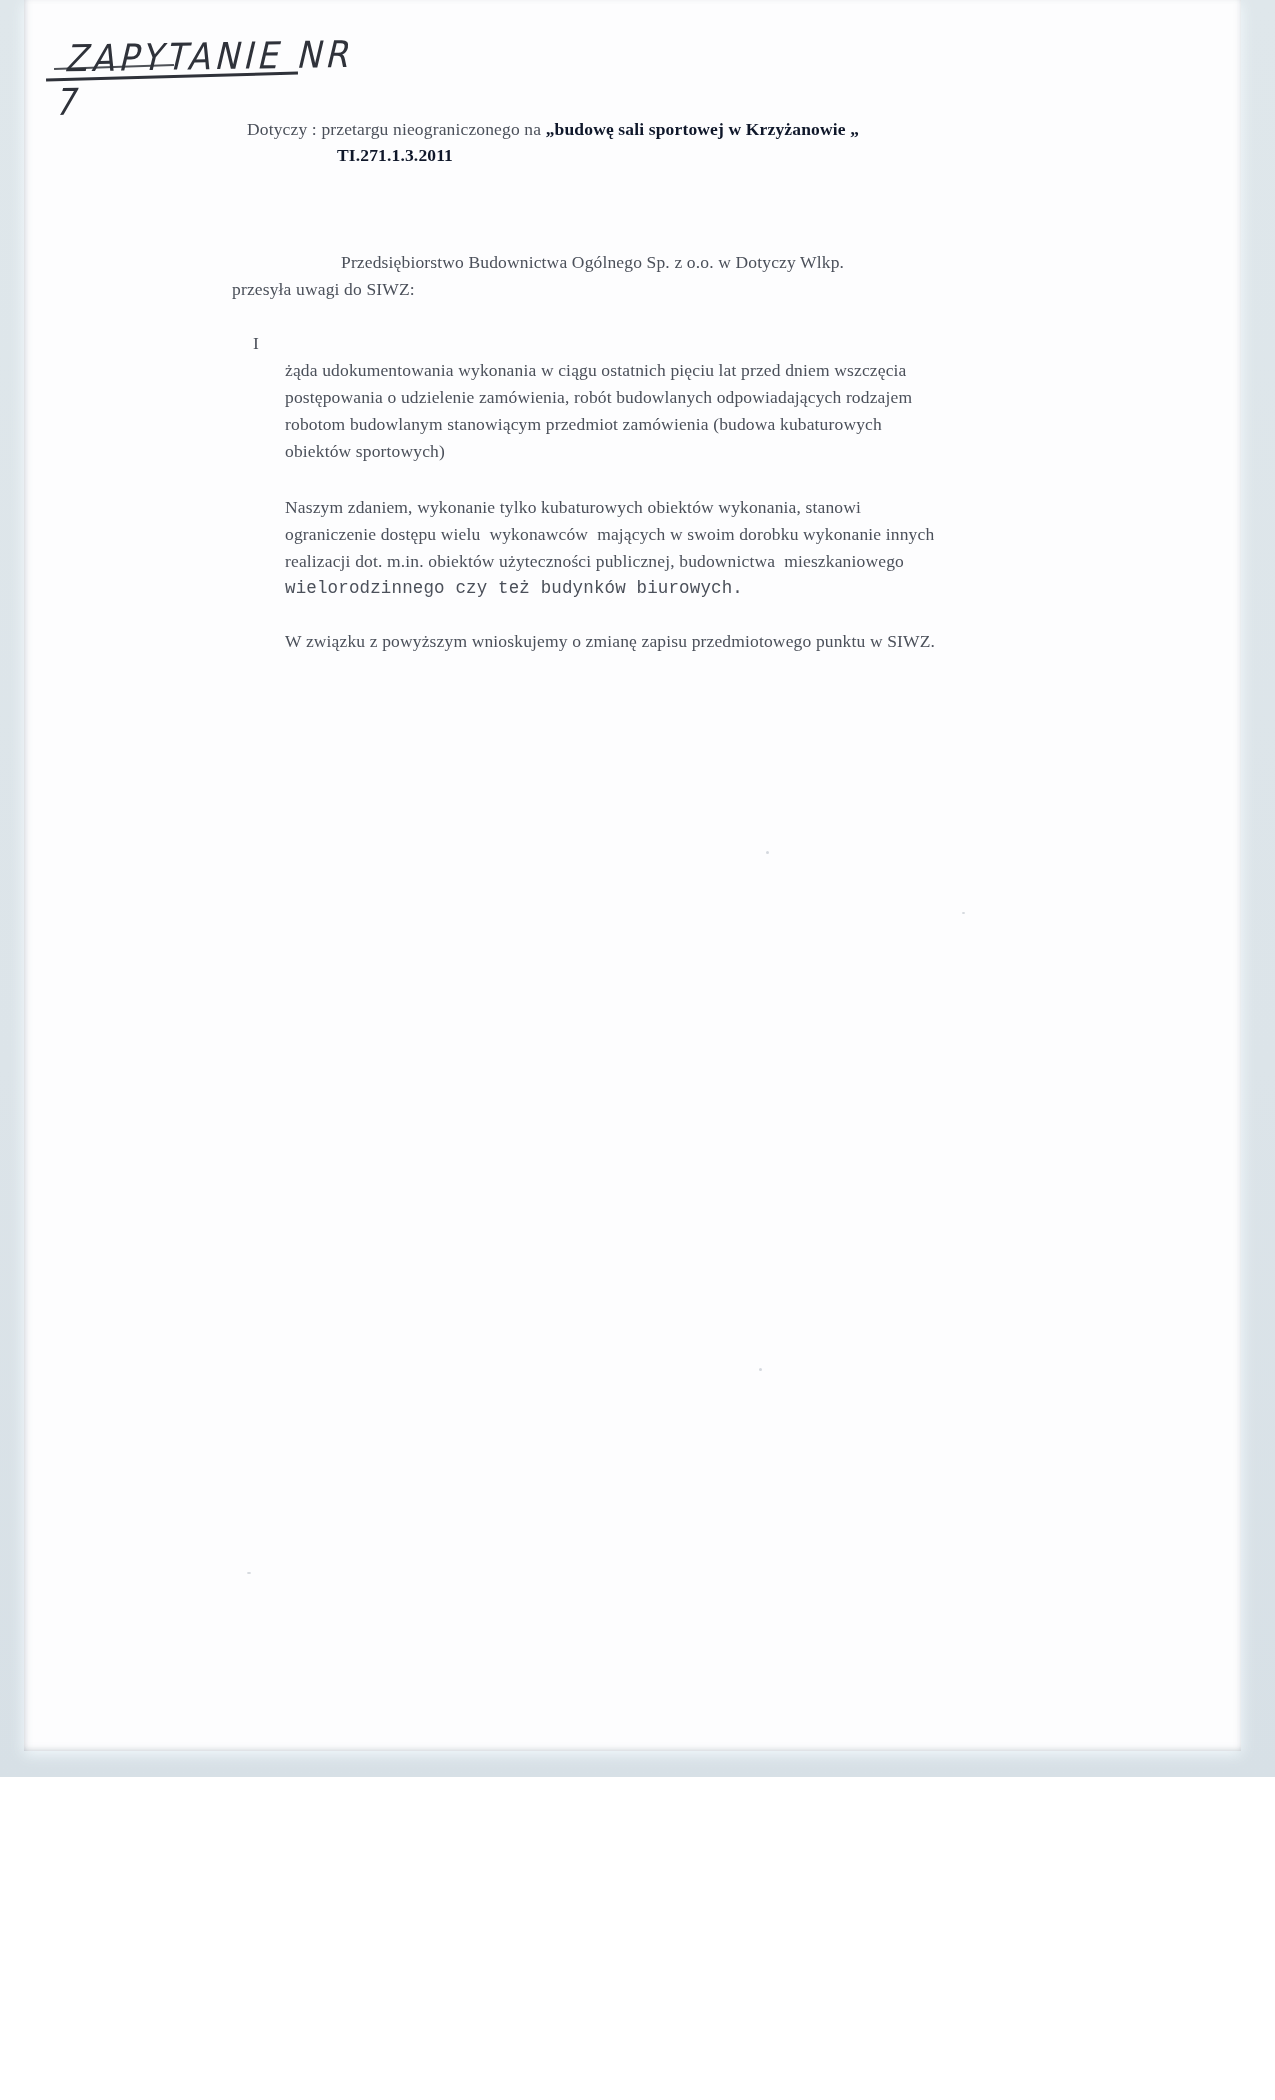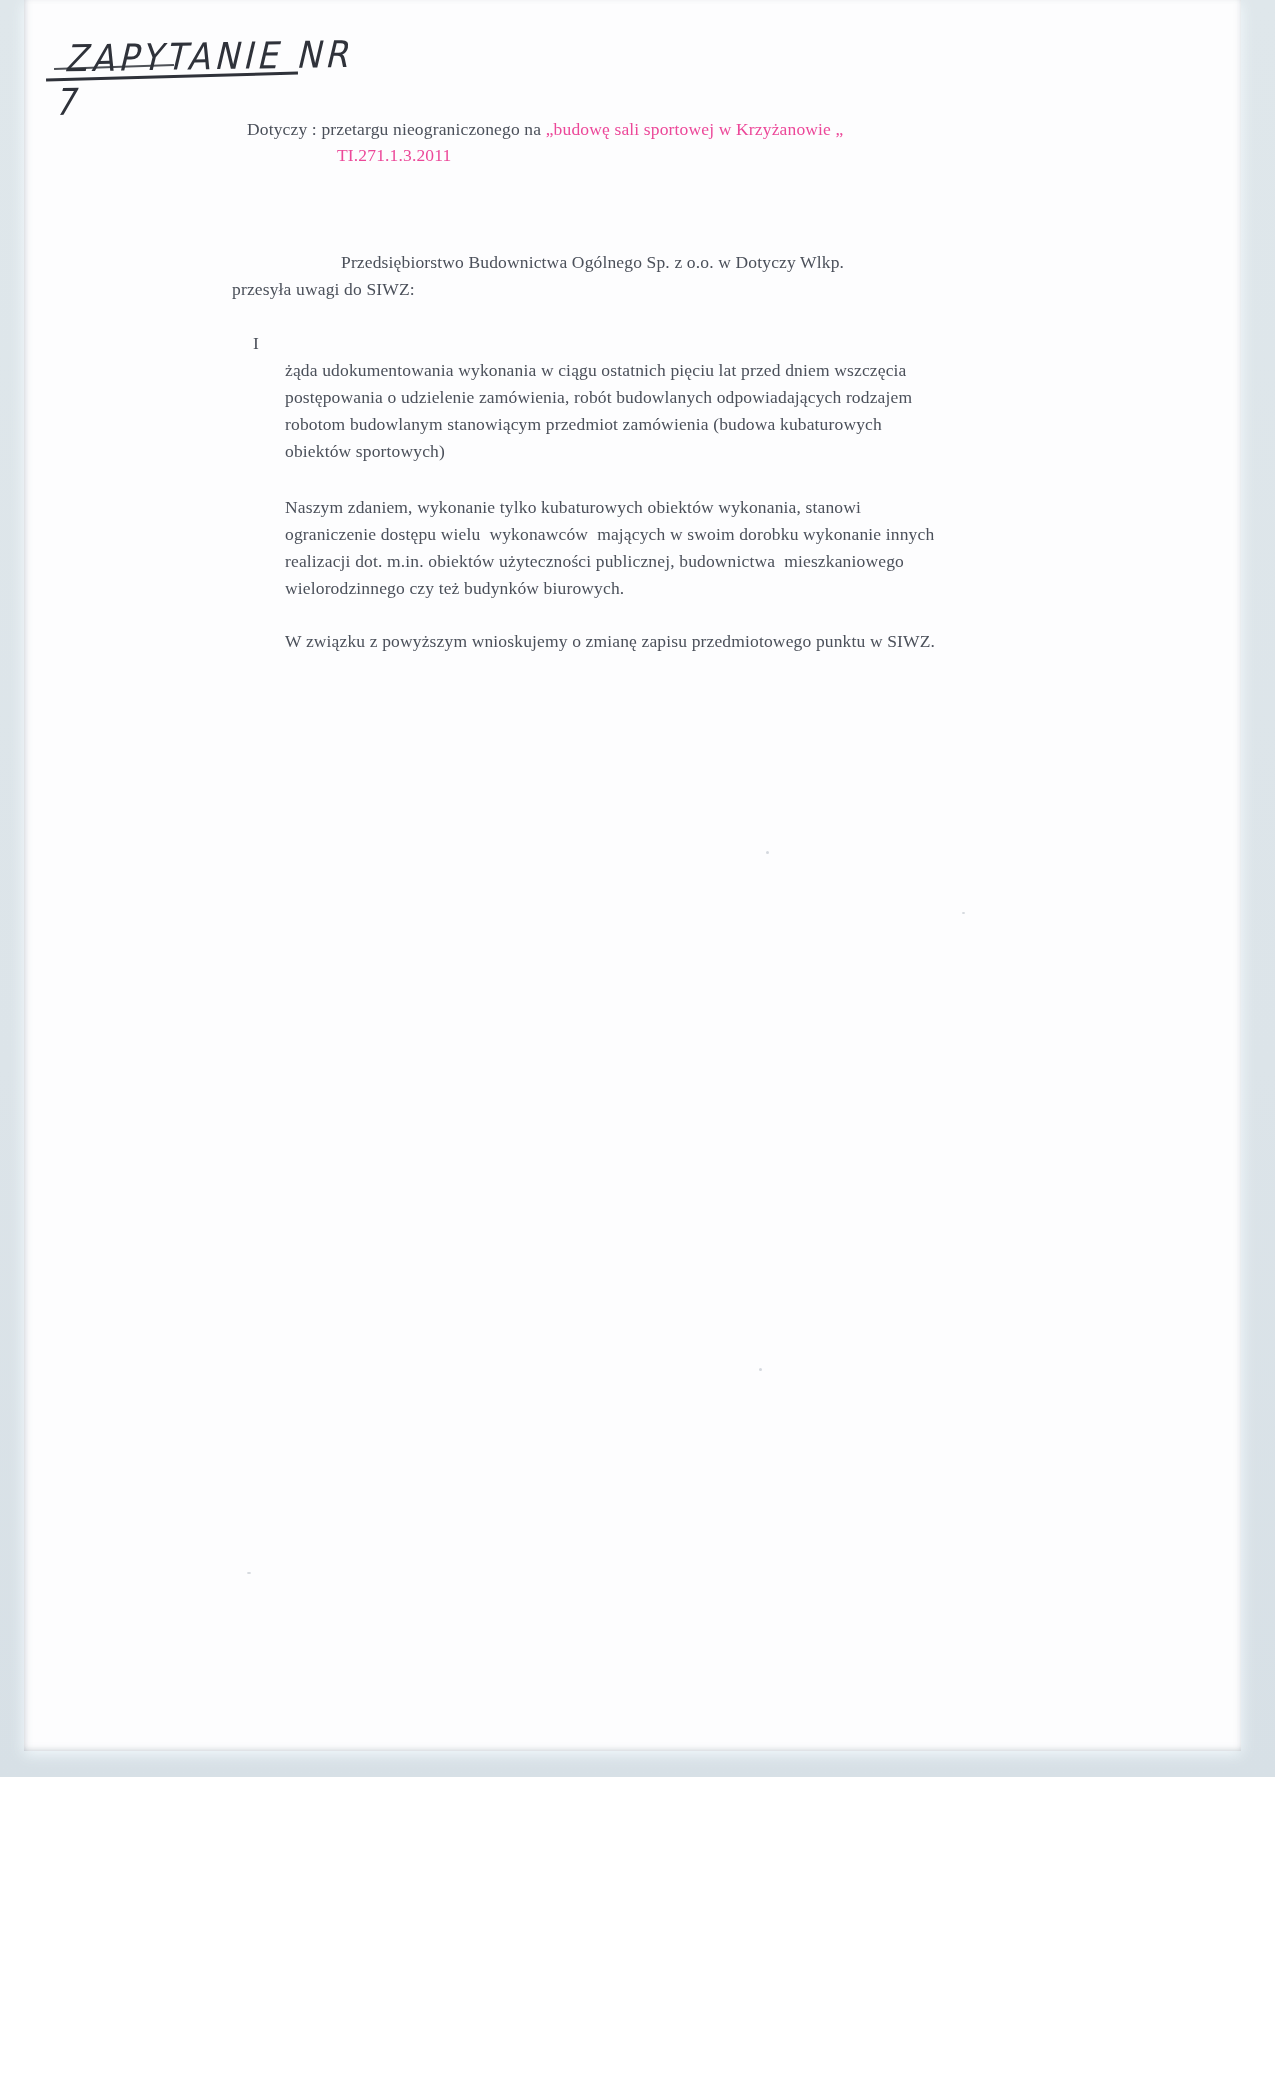--- a/index.html
+++ b/index.html
@@ -33,21 +33,21 @@
       0 3px 14px rgba(245,252,255,0.95);
   }
   .line {
     position: absolute;
     white-space: pre-wrap;
     color: #4b505a;
     font-size: 17.5px;
     line-height: 27px;
     letter-spacing: 0.15px;
   }
-  .bold { font-weight: normal; color: #ec4899; }
+  .bold { font-weight: bold; color: #0f172a; }
   .uline { text-underline-offset: 3px; }
   
   .handwriting {
     position: absolute;
     left: 52px; top: 46px;
     width: 300px; height: 58px;
     color: #2f323a;
   }
   .handwriting .hw-text {
     display: inline-block;
@@ -101,21 +101,21 @@
 
   <div class="line" style="left:253px; top:330px;">I</div>
   <div class="line" style="left:285px; top:357px;">żąda udokumentowania wykonania w ciągu ostatnich pięciu lat przed dniem wszczęcia</div>
   <div class="line" style="left:285px; top:384px;text-align:center;">postępowania o udzielenie zamówienia, robót budowlanych odpowiadających rodzajem</div>
   <div class="line" style="left:285px; top:411px;"><span>robotom budowlanym stanowiącym przedmiot zamówienia </span><span class="uline">(budowa kubaturowych</span></div>
   <div class="line uline" style="left:285px; top:438px;">obiektów sportowych)</div>
 
   <div class="line" style="left:285px; top:494px;">Naszym zdaniem, wykonanie tylko kubaturowych obiektów wykonania, stanowi</div>
   <div class="line" style="left:285px; top:521px;">ograniczenie dostępu wielu  wykonawców  mających w swoim dorobku wykonanie innych</div>
   <div class="line" style="left:285px; top:548px;">realizacji dot. m.in. obiektów użyteczności publicznej, budownictwa  mieszkaniowego</div>
-  <div class="line" style="left:285px; top:575px;">wielorodzinnego czy też budynków biurowych.</div>
+  <div class="line" style="left:285px; top:575px;font-family:Liberation Mono, monospace;">wielorodzinnego czy też budynków biurowych.</div>
 
   <div class="line" style="left:285px; top:628px;">W związku z powyższym wnioskujemy o zmianę zapisu przedmiotowego punktu w SIWZ.</div>
 
   <div class="speck" style="left:766px; top:851px; width:3px; height:3px;"></div>
   <div class="speck" style="left:962px; top:912px; width:3px; height:2px;"></div>
   <div class="speck" style="left:247px; top:1572px; width:4px; height:2px;"></div>
   <div class="speck" style="left:759px; top:1368px; width:3px; height:3px;"></div>
 </div>
 
 </body></html>

